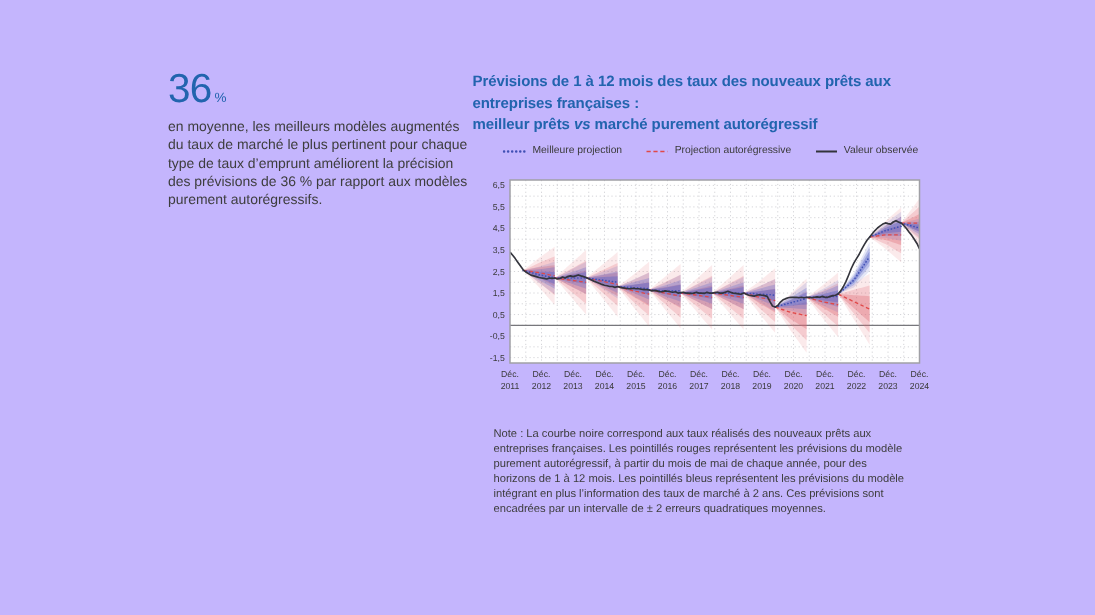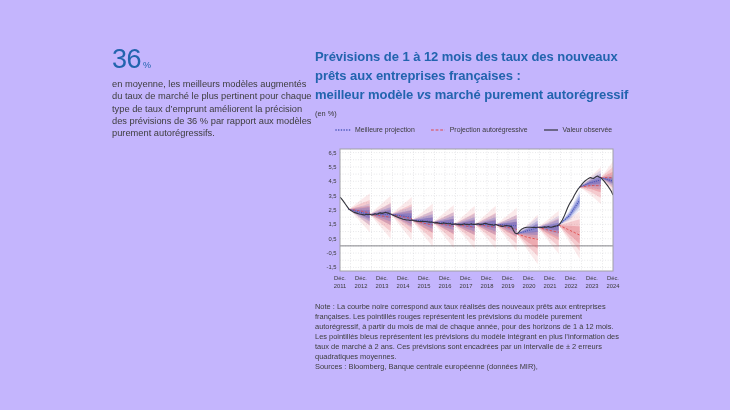--- a/index.html
+++ b/index.html
@@ -5,49 +5,48 @@
   html,body{margin:0;padding:0;background:#fff;}
   .page{position:relative;width:730px;height:410px;background:#c4b5fd;overflow:hidden;
         font-family:Liberation Sans, sans-serif;color:#3a3a3a;}
   .left-col{position:absolute;left:112px;top:46px;width:202px;}
   .stat-line{color:#2264ae;line-height:1;}
   .stat-value{font-size:27px;font-weight:400;letter-spacing:-0.5px;}
   .stat-unit{font-size:9px;margin-left:2px;}
   .stat-text{margin-top:5px;font-size:9.3px;line-height:1.32;color:#3d3d3d;}
   .stat-text p{margin:0;}
   .right-col{position:absolute;left:315px;top:48px;width:316px;}
-  .chart-title{color:#2264ae;font-weight:700;font-size:13px;line-height:1.45;letter-spacing:-0.05px;margin-bottom:4px;}
+  .chart-title{color:#2264ae;font-weight:700;font-size:10px;line-height:1.45;letter-spacing:-0.05px;margin-bottom:4px;}
   .chart-title .vs{font-style:italic;font-weight:700;text-align:center;}
   .chart-unit{font-size:7.4px;color:#3a3a3a;height:10px;margin-bottom:6px;}
   .legend{display:flex;align-items:center;gap:15px;margin-left:20px;margin-bottom:9px;height:10px;}
   .legend-item{display:flex;align-items:center;gap:4px;font-size:6.9px;color:#3a3a3a;}
   .legend-item svg{display:block;}
   .note{margin-top:4px;font-size:7.45px;line-height:1.36;color:#3d3d3d;width:306px;}
-  .note p{margin:0;}
+  .note p{margin:14px;}
 </style>
 </head>
 <body>
 
 <div class="page">
 
   <div class="left-col">
     <div class="stat-line">
       <span class="stat-value">36</span><span class="stat-unit">%</span>
     </div>
     <div class="stat-text">
       <p>en moyenne, les meilleurs modèles augmentés du taux de marché le plus pertinent pour chaque type de taux d’emprunt améliorent la précision des prévisions de 36 % par rapport aux modèles purement autorégressifs.</p>
     </div>
   </div>
 
   <div class="right-col">
     <div class="chart-title">
       <span>Prévisions de 1 à 12 mois des taux des nouveaux prêts aux entreprises françaises :</span><br>
-      <span>meilleur modèle </span><span class="vs">vs</span><span> marché purement autorégressif</span>
-    </div>
-    <div class="chart-unit">(en %)</div>
+      <span>meilleur prêts </span><span class="vs">vs</span><span> marché purement autorégressif</span>
+    </div>
 
     <div class="legend">
       <div class="legend-item">
         <svg width="16" height="6">
             <line x1="1" y1="3" x2="15" y2="3" stroke="#4150b4" stroke-dasharray="0.1,2.6" stroke-linecap="round" stroke-width="1.6"></line>
           </svg>
         <span>Meilleure projection</span>
       </div>
       <div class="legend-item">
         <svg width="16" height="6">
@@ -259,17 +258,16 @@
         <text x="256" y="136" text-anchor="middle" font-size="5.8" fill="#3a3a3a">Déc.</text>
         <text x="256" y="144" text-anchor="middle" font-size="5.8" fill="#3a3a3a">2022</text>
         <text x="277" y="136" text-anchor="middle" font-size="5.8" fill="#3a3a3a">Déc.</text>
         <text x="277" y="144" text-anchor="middle" font-size="5.8" fill="#3a3a3a">2023</text>
         <text x="298" y="136" text-anchor="middle" font-size="5.8" fill="#3a3a3a">Déc.</text>
         <text x="298" y="144" text-anchor="middle" font-size="5.8" fill="#3a3a3a">2024</text>
       </svg>
 
     <div class="note">
       <p>Note : La courbe noire correspond aux taux réalisés des nouveaux prêts aux entreprises françaises. Les pointillés rouges représentent les prévisions du modèle purement autorégressif, à partir du mois de mai de chaque année, pour des horizons de 1 à 12 mois. Les pointillés bleus représentent les prévisions du modèle intégrant en plus l’information des taux de marché à 2 ans. Ces prévisions sont encadrées par un intervalle de ± 2 erreurs quadratiques moyennes.</p>
-      <p>Sources : Bloomberg, Banque centrale européenne (données MIR),</p>
     </div>
   </div>
 
 </div>
 
 </body></html>

